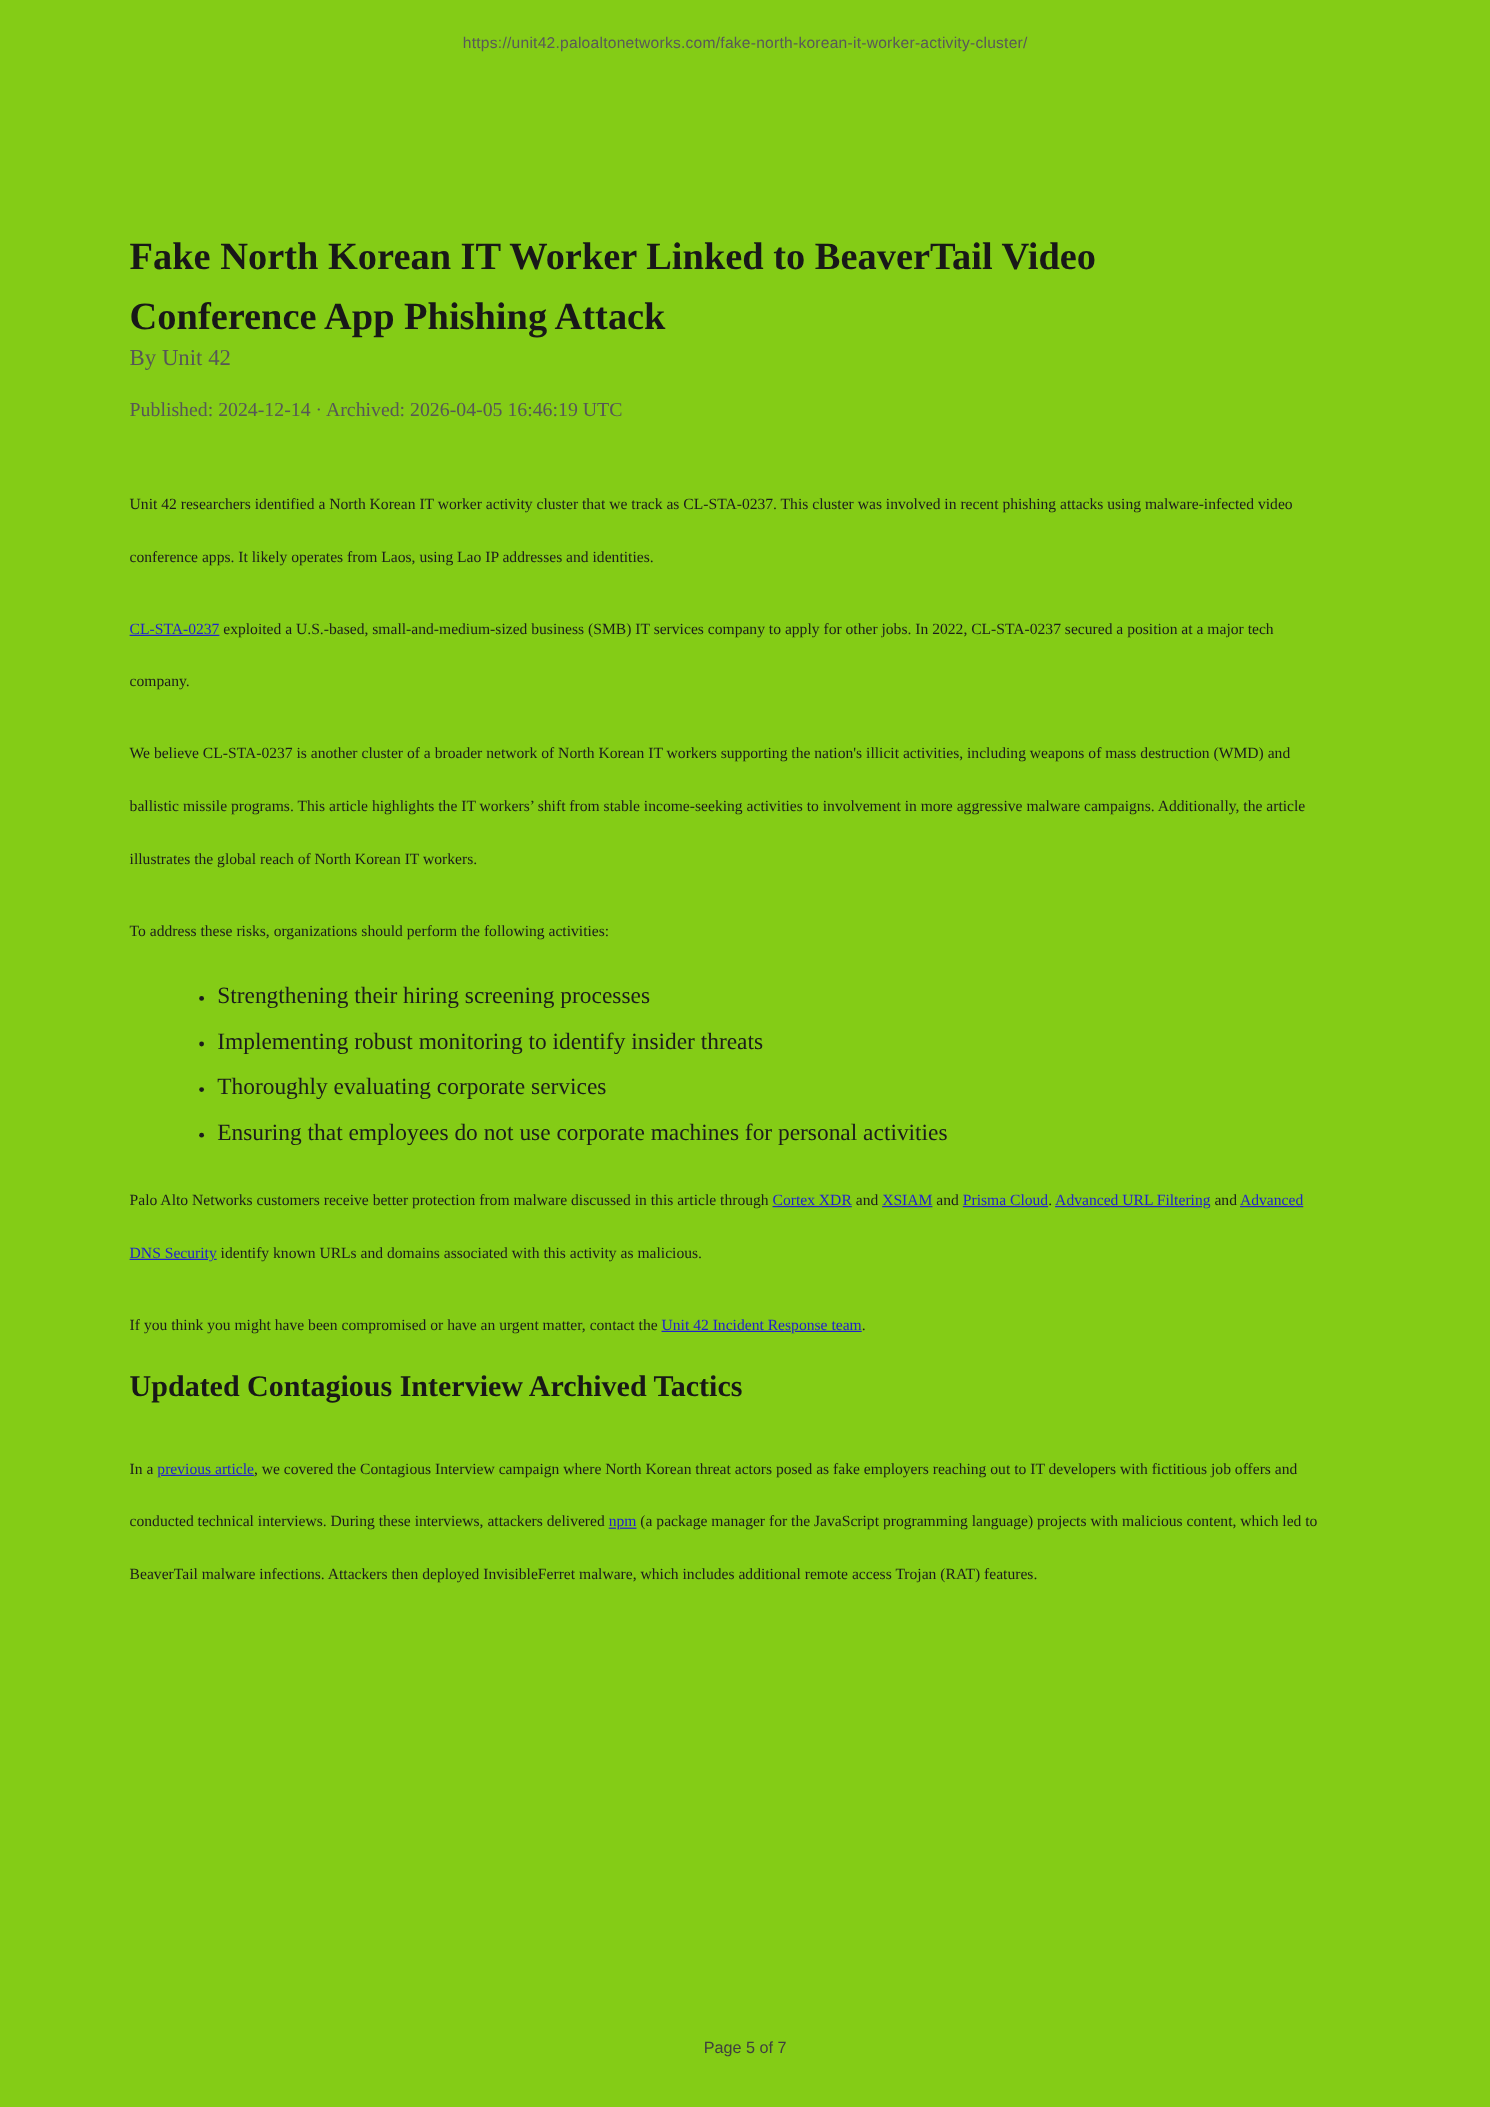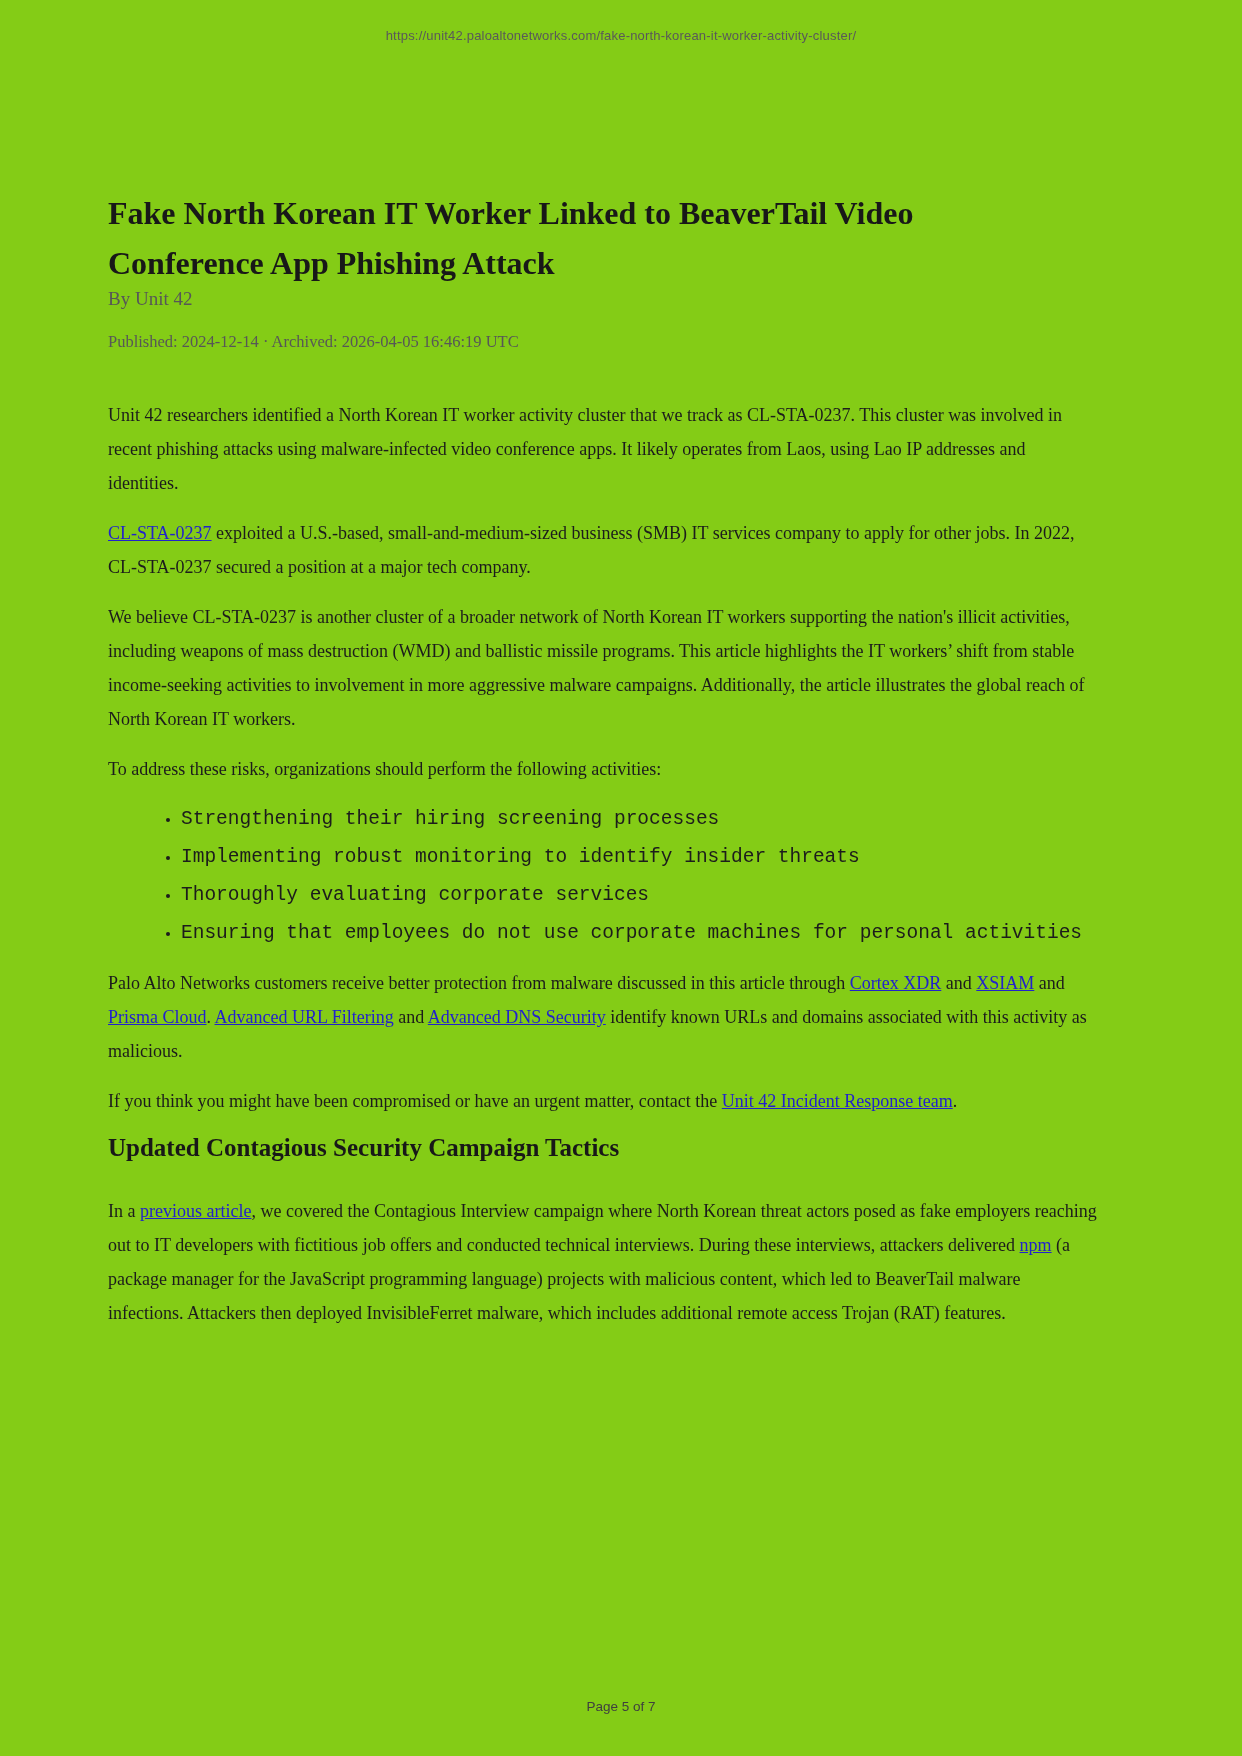--- a/index.html
+++ b/index.html
@@ -34,28 +34,27 @@
   .meta {
     font-size:16.5px; color:var(--muted);
     margin-bottom:46px;
   }
   h2.section-heading {
     font-size:25px; font-weight:700; color:#181818;
     margin:44px 0 32px 0;
   }
   h2.section-heading:first-of-type { margin-top:0; }
   p.body-p {
-    font-size:18px; line-height:34px;
+    font-size:13px; line-height:44px;
     margin-bottom:16px;
     color:var(--ink);
   }
   ul.body-ul {
     margin:14px 0 16px 0;
     padding-left:73px;
-    font-family:Liberation Mono, monospace;
   }
   ul.body-ul li {
     font-size:19.5px; line-height:34px;
     margin-bottom:4px;
     color:var(--ink);
   }
   ul.body-ul li::marker { font-size:15px; }
   a.inline-link {
     color:var(--link);
     text-decoration:underline;
@@ -88,20 +87,20 @@
         <p class="body-p">We believe CL-STA-0237 is another cluster of a broader network of North Korean IT workers supporting the nation's illicit activities, including weapons of mass destruction (WMD) and ballistic missile programs. This article highlights the IT workers’ shift from stable income-seeking activities to involvement in more aggressive malware campaigns. Additionally, the article illustrates the global reach of North Korean IT workers.</p>
         <p class="body-p">To address these risks, organizations should perform the following activities:</p>
         <ul class="body-ul">
           <li>Strengthening their hiring screening processes</li>
           <li>Implementing robust monitoring to identify insider threats</li>
           <li>Thoroughly evaluating corporate services</li>
           <li>Ensuring that employees do not use corporate machines for personal activities</li>
         </ul>
         <p class="body-p">Palo Alto Networks customers receive better protection from malware discussed in this article through <a class="inline-link">Cortex XDR</a> and <a class="inline-link">XSIAM</a> and <a class="inline-link">Prisma Cloud</a>. <a class="inline-link">Advanced URL Filtering</a> and <a class="inline-link">Advanced DNS Security</a> identify known URLs and domains associated with this activity as malicious.</p>
         <p class="body-p">If you think you might have been compromised or have an urgent matter, contact the <a class="inline-link">Unit 42 Incident Response team</a>.</p>
-        <h2 class="section-heading">Updated Contagious Security Campaign Tactics</h2>
+        <h2 class="section-heading">Updated Contagious Interview Archived Tactics</h2>
         <p class="body-p">In a <a class="inline-link">previous article</a>, we covered the Contagious Interview campaign where North Korean threat actors posed as fake employers reaching out to IT developers with fictitious job offers and conducted technical interviews. During these interviews, attackers delivered <a class="inline-link">npm</a> (a package manager for the JavaScript programming language) projects with malicious content, which led to BeaverTail malware infections. Attackers then deployed InvisibleFerret malware, which includes additional remote access Trojan (RAT) features.</p>
       </div>
   </div>
 
   <div class="page-footer">Page 5 of 7</div>
 
 </div>
 
 </body></html>

